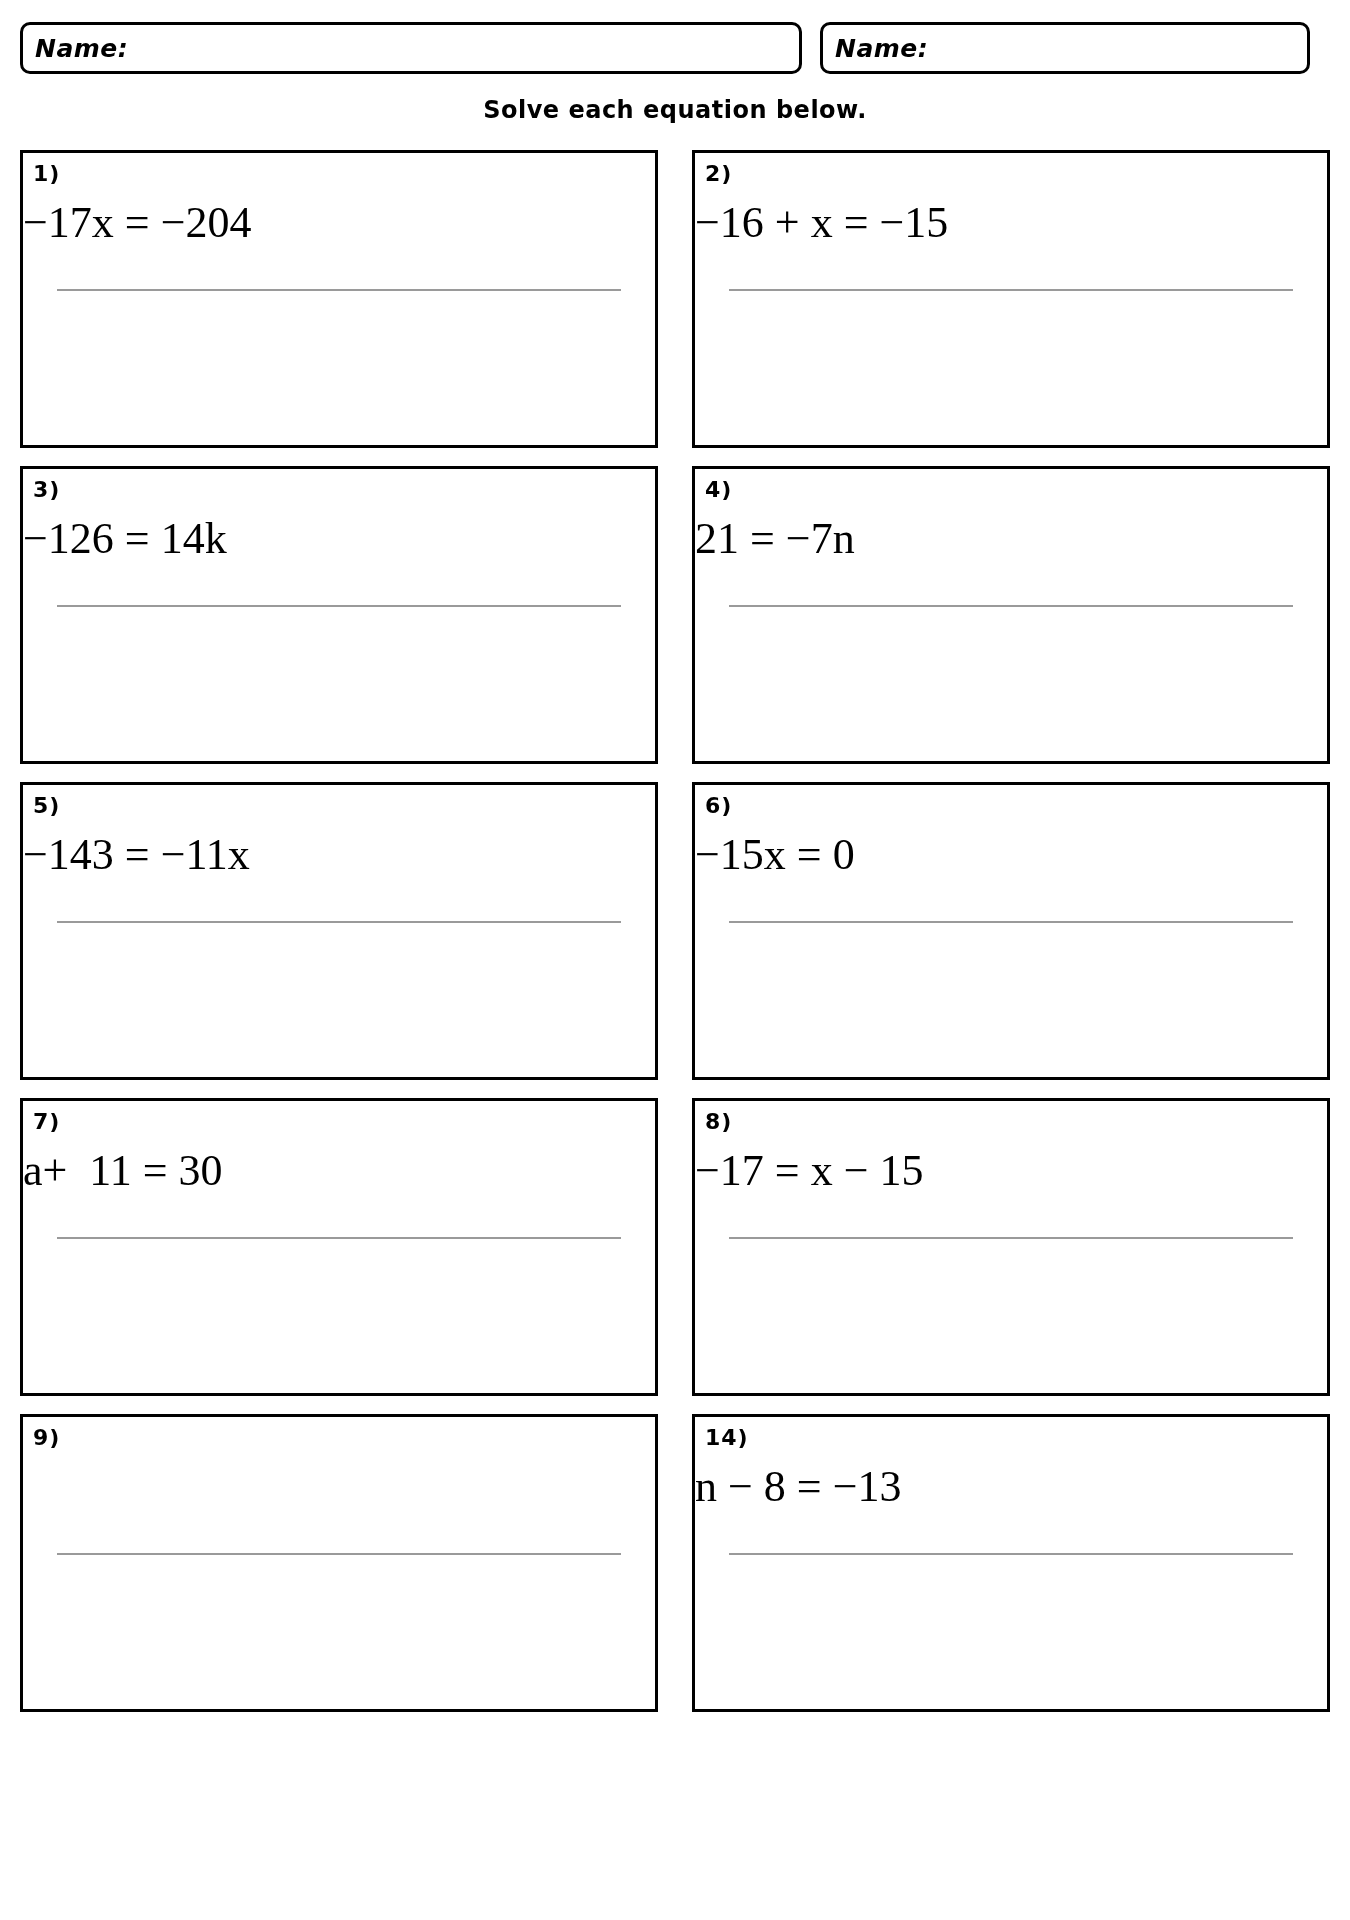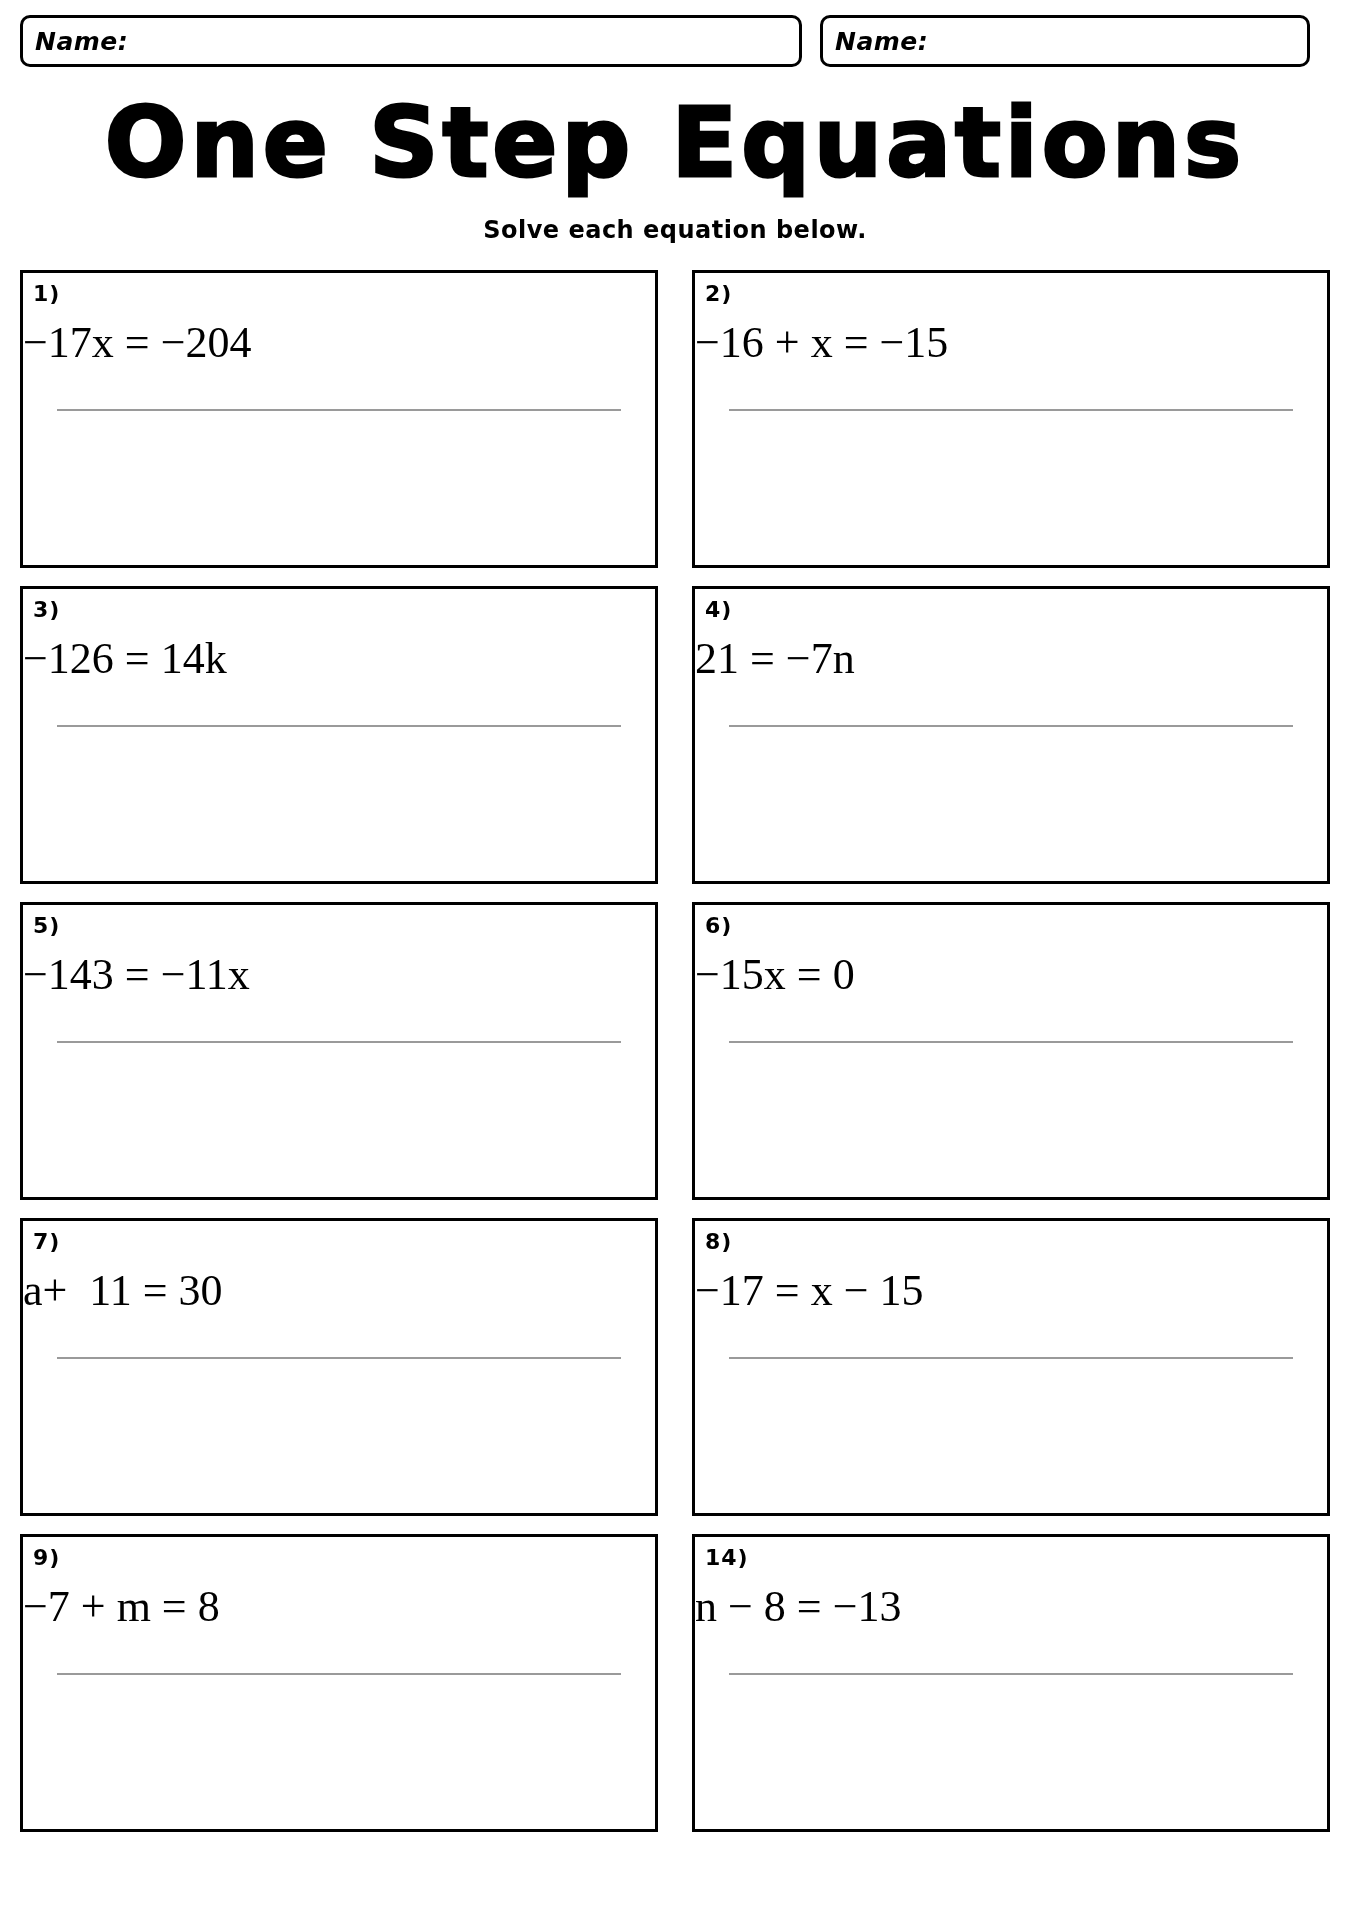--- a/index.html
+++ b/index.html
@@ -11,21 +11,21 @@
     width: 1350px;
     height: 1920px;
     font-family: "Liberation Sans", sans-serif;
     color: #000000;
     overflow: hidden;
   }
   .page {
     width: 1350px;
     height: 1920px;
     box-sizing: border-box;
-    padding: 15px 20px 0 20px;
+    padding: 22px 20px 0 20px;
     position: relative;
   }
 
   
   .field-row {
     display: flex;
     gap: 18px;
     align-items: flex-start;
   }
   .field-box {
@@ -117,21 +117,20 @@
 
   <div class="field-row">
     <div class="field-box field-name">
       <span class="field-label">Name:</span>
     </div>
     <div class="field-box field-date">
       <span class="field-label">Name:</span>
     </div>
   </div>
 
-  <div class="title">One Step Equations</div>
   <div class="subtitle">Solve each equation below.</div>
 
   <div class="grid">
 
     <div class="cell">
       <div class="num">1)</div>
       <div class="equation">−17x = −204</div>
       <div class="answer-line"></div>
     </div>
 
@@ -172,21 +171,20 @@
     </div>
 
     <div class="cell">
       <div class="num">8)</div>
       <div class="equation">−17 = x − 15</div>
       <div class="answer-line"></div>
     </div>
 
     <div class="cell">
       <div class="num">9)</div>
-      <div class="equation">−7 + m = 8</div>
       <div class="answer-line"></div>
     </div>
 
     <div class="cell">
       <div class="num">14)</div>
       <div class="equation">n − 8 = −13</div>
       <div class="answer-line"></div>
     </div>
 
   </div>

